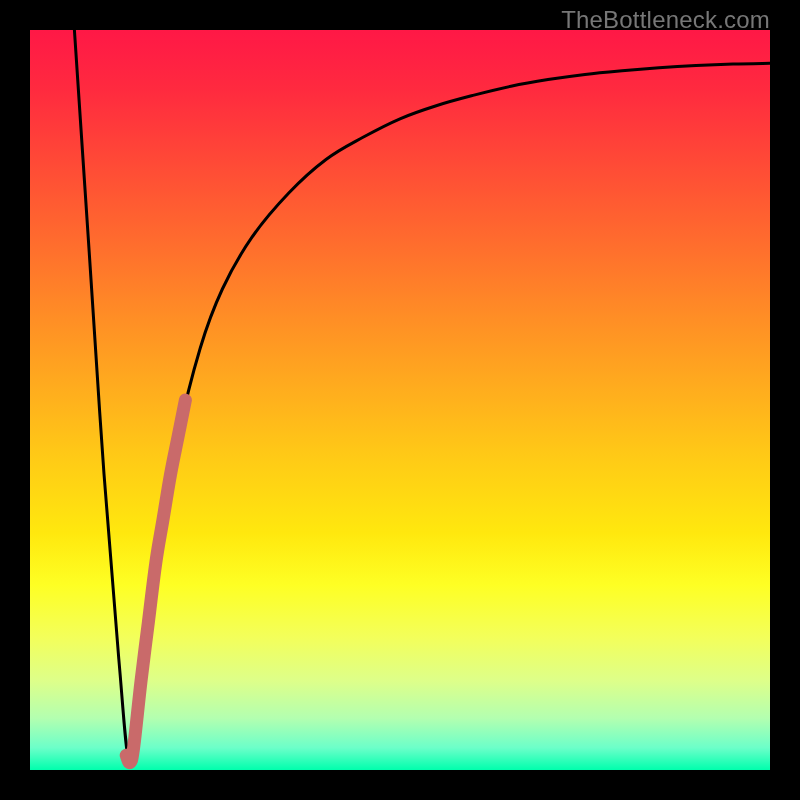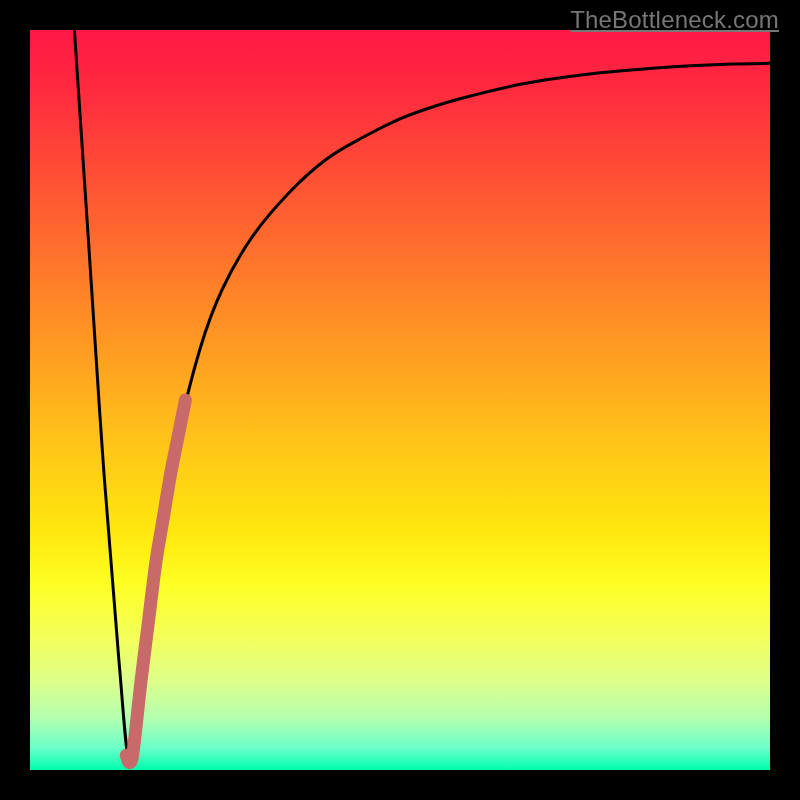--- a/index.html
+++ b/index.html
@@ -41,26 +41,25 @@
   .svg-overlay {
     position: absolute;
     left: 30px;
     top: 30px;
     width: 740px;
     height: 740px;
   }
   .watermark {
     position: absolute;
     top: 6px;
-    right: 21px;
+    right: 30px;
     color: #777;
     font-family: Arial, Helvetica, sans-serif;
     font-size: 24px;
     letter-spacing: 0.2px;
-    text-decoration: underline;
   }
 </style>
 </head>
 <body>
 
 <div class="container">
   <div class="plot-area"></div>
 
   <svg class="svg-overlay" viewBox="0 0 740 740" preserveAspectRatio="none">
     <path id="primary-path" fill="none" stroke="#000000" stroke-width="3" stroke-linecap="round" stroke-linejoin="round" d="M44.4,0 C47.064,39.96 53.872,142.07999999999998 59.2,222 C64.528,301.92 68.672,370.74 74,444 C79.328,517.26 84.13799999999999,577.052 88.8,629 C93.462,680.948 95.90400000000001,728.604 99.9,732.6 C103.896,736.596 106.338,687.1640000000001 111,651.2 C115.662,615.236 119.14000000000001,576.756 125.80000000000001,532.8 C132.46,488.84399999999994 140.008,445.628 148,407 C155.992,368.372 162.20800000000003,344.84000000000003 170.20000000000002,318.20000000000005 C178.192,291.56000000000006 183.07600000000002,278.98 192.4,259 C201.724,239.02 210.012,224.51600000000005 222,207.20000000000005 C233.988,189.88400000000004 245.68,176.78599999999997 259,162.79999999999995 C272.32,148.81399999999994 282.68,139.48999999999998 296,129.5 C309.32,119.51000000000002 319.68,114.62600000000008 333,107.30000000000007 C346.32,99.97400000000006 356.68,94.52759999999996 370,88.79999999999995 C383.32,83.07239999999994 393.68000000000006,79.7424 407.00000000000006,75.48000000000002 C420.32000000000005,71.21760000000003 430.68,68.5832 444,65.12 C457.32,61.656800000000004 467.68,59.037200000000006 481,56.24000000000001 C494.32,53.44280000000001 504.68,51.71120000000003 518,49.58000000000004 C531.32,47.448800000000055 541.68,45.99840000000009 555,44.40000000000009 C568.32,42.80160000000009 578.68,41.89880000000008 592,40.700000000000045 C605.32,39.50120000000001 615.68,38.672399999999904 629,37.739999999999895 C642.32,36.80759999999989 652.68,36.18599999999997 666,35.51999999999998 C679.32,34.85399999999999 689.68,34.43959999999995 703,34.039999999999964 C716.32,33.64039999999998 733.34,33.43320000000005 740,33.30000000000007"></path>

